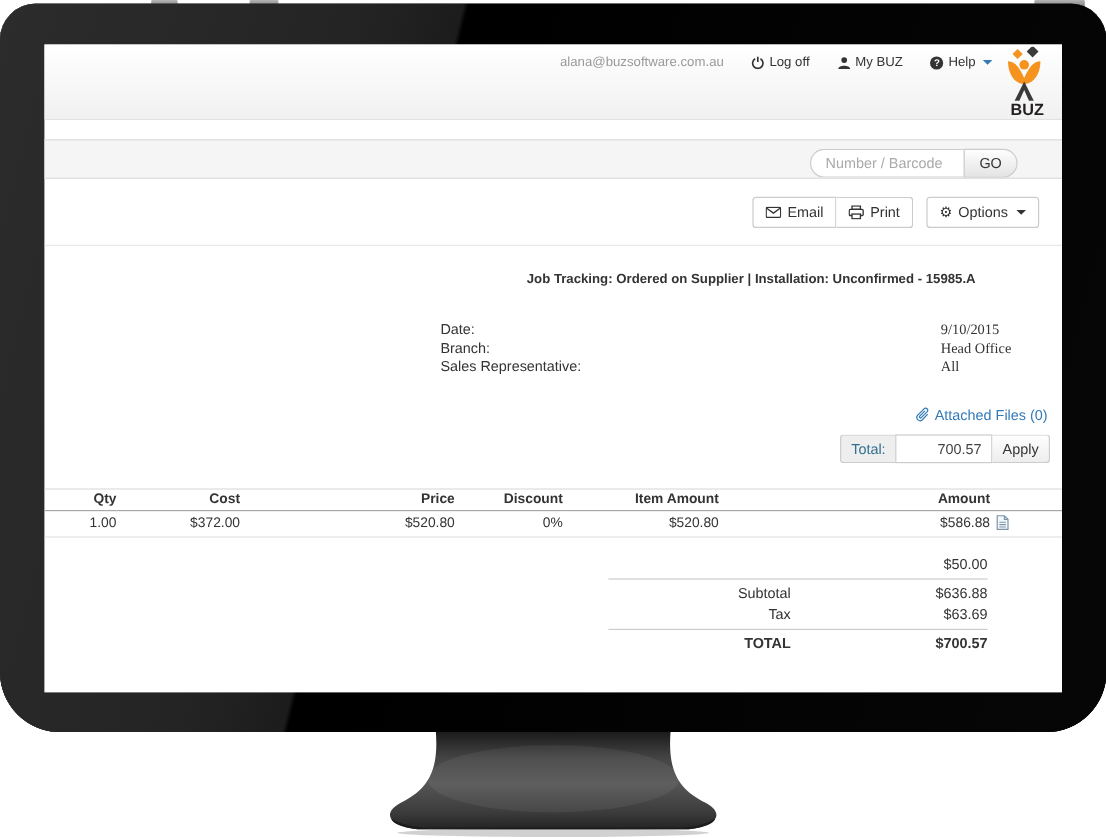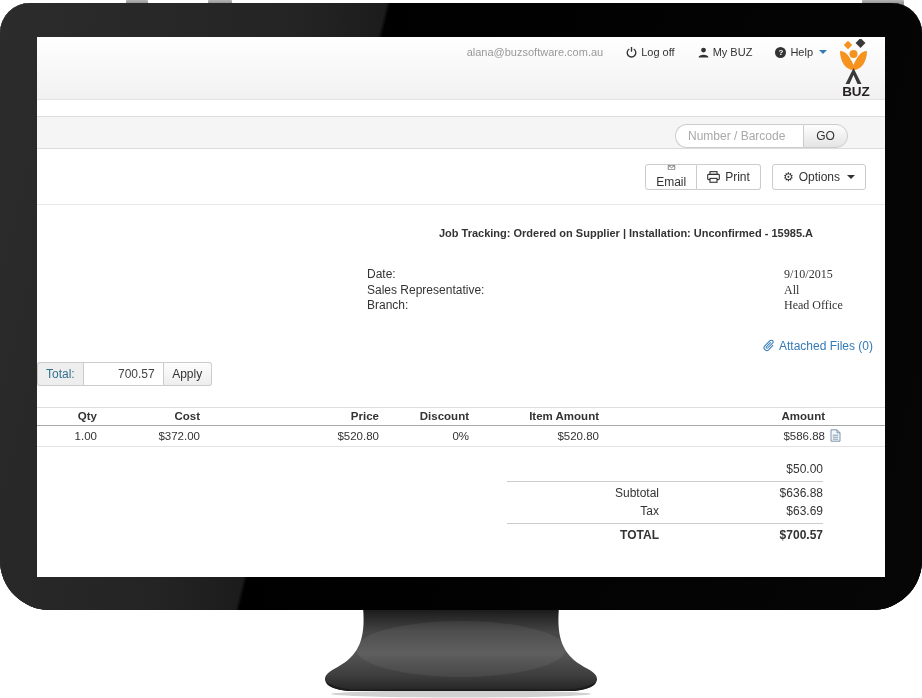--- a/index.html
+++ b/index.html
@@ -41,35 +41,35 @@
                   font-size:12px; color:#555; background:#fff; outline:none; font-family:inherit; }
   .search-input::placeholder { color:#a9a9a9; }
   .go-btn { width:45px; border:1px solid #ccc; border-radius:0 13px 13px 0; background:linear-gradient(#fefefe,#e4e4e4);
             font-size:12px; color:#333; cursor:pointer; font-family:inherit; }
 
   
   .actions { display:flex; justify-content:flex-end; align-items:center; margin-top:15px; padding-right:19px; }
   .btn { height:26px; padding:0 10px; background:#fff; border:1px solid #ccc; border-radius:3px; font-size:12px; color:#333;
          display:inline-flex; align-items:center; gap:5px; cursor:pointer; font-family:inherit; }
   .btn-group { display:flex; }
-  .btn-group .btn:first-child { border-radius:3px 0 0 3px;flex-direction:column; }
+  .btn-group .btn:first-child { border-radius:3px 0 0 3px; }
   .btn-group .btn:last-child { border-radius:0 3px 3px 0; border-left:none; }
   .options-btn { margin-left:11px; }
   .gear { font-size:12px; line-height:1; color:#333; }
   .section-divider { margin-top:14px; border-bottom:1px solid #e7e7e7; }
 
   
   .report-title { margin:22px 0 0 330px; width:518px; text-align:center; font-size:11px; font-weight:bold; color:#333; }
   .meta { margin:28px 0 0 330px; width:518px; font-size:12px; color:#333; }
   .meta-row { display:flex; line-height:15.5px; }
   .meta-label { width:417px; }
   .meta-value { flex:1;font-family:Liberation Serif, serif; }
   .attached-row { margin-top:25px; text-align:right; padding-right:12px; font-size:12px; }
   .attached-link { color:#337ab7; text-decoration:none; display:inline-flex; align-items:center; gap:4px; cursor:pointer; }
-  .total-row { margin-top:7px; display:flex; padding-right:10px; }
+  .total-row { margin-top:7px; display:flex; justify-content:flex-end; padding-right:10px; }
   .total-group { display:flex; height:24px; font-size:12px; }
   .total-addon { background:#eee; border:1px solid #ccc; border-right:none; border-radius:3px 0 0 3px; color:#31708f;
                  display:flex; align-items:center; padding:0 8px; }
   .total-input { width:81px; border:1px solid #ccc; text-align:right; padding:0 8px; font-size:12px; color:#444;
                  outline:none; font-family:inherit; }
   .total-apply { width:48px; border:1px solid #ccc; border-left:none; border-radius:0 3px 3px 0;
                  background:linear-gradient(#fefefe,#ededed); font-size:12px; color:#333; cursor:pointer; font-family:inherit; }
 
   
   .items-table { width:100%; border-collapse:collapse; margin-top:21px; font-size:11.5px; color:#333; table-layout:fixed; }
@@ -165,26 +165,26 @@
     <div class="section-divider"></div>
 
     <div class="report-title">Job Tracking: Ordered on Supplier | Installation: Unconfirmed - 15985.A</div>
 
     <div class="meta">
       <div class="meta-row">
         <span class="meta-label">Date:</span>
         <span class="meta-value">9/10/2015</span>
       </div>
       <div class="meta-row">
+        <span class="meta-label">Branch:</span>
+        <span class="meta-value">Head Office</span>
+      </div>
+      <div class="meta-row">
         <span class="meta-label">Sales Representative:</span>
         <span class="meta-value">All</span>
-      </div>
-      <div class="meta-row">
-        <span class="meta-label">Branch:</span>
-        <span class="meta-value">Head Office</span>
       </div>
     </div>
 
     <div class="attached-row">
       <span class="attached-link">
         <svg width="12" height="13" viewBox="0 0 12 14">
             <path d="M10.4 6.6 L5.6 11.6 a2.9 2.9 0 0 1 -4.1 -4.1 L7.1 1.8 a1.9 1.9 0 0 1 2.7 2.7 L4.6 9.7 a0.95 0.95 0 0 1 -1.35 -1.35 L7.9 3.7" fill="none" stroke="#337ab7" stroke-width="1.1"></path>
           </svg>
         <span>Attached Files (0)</span>
       </span>

